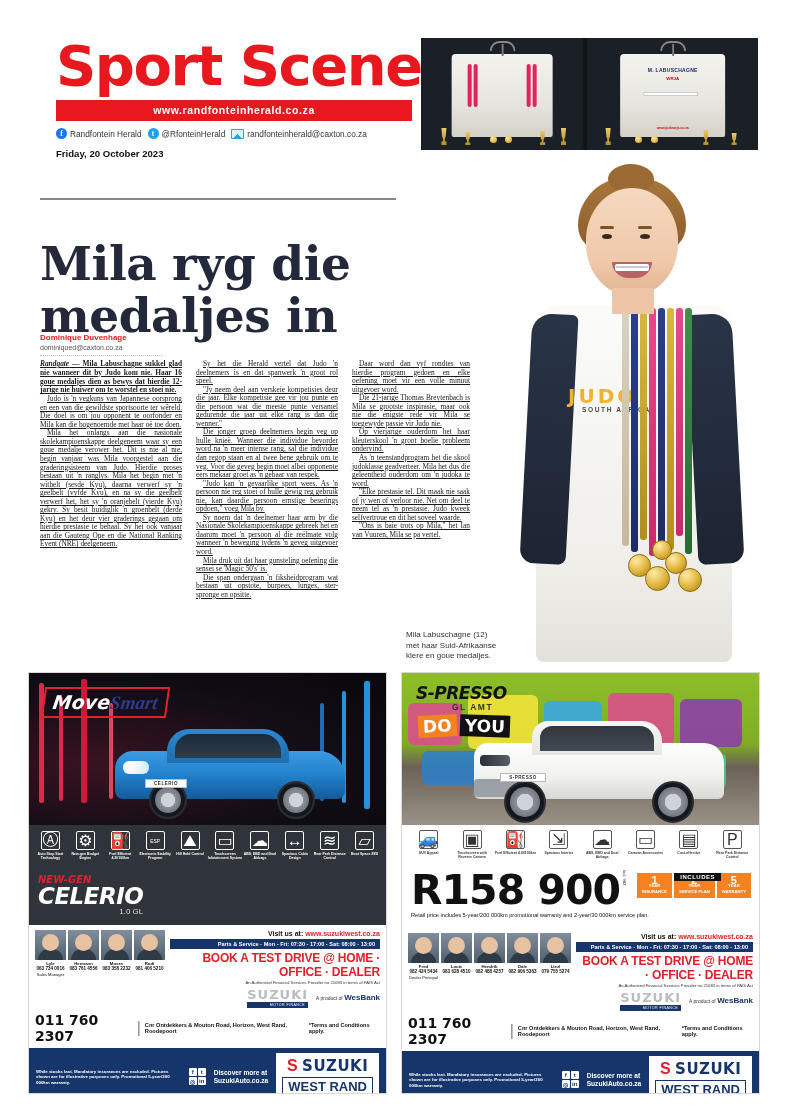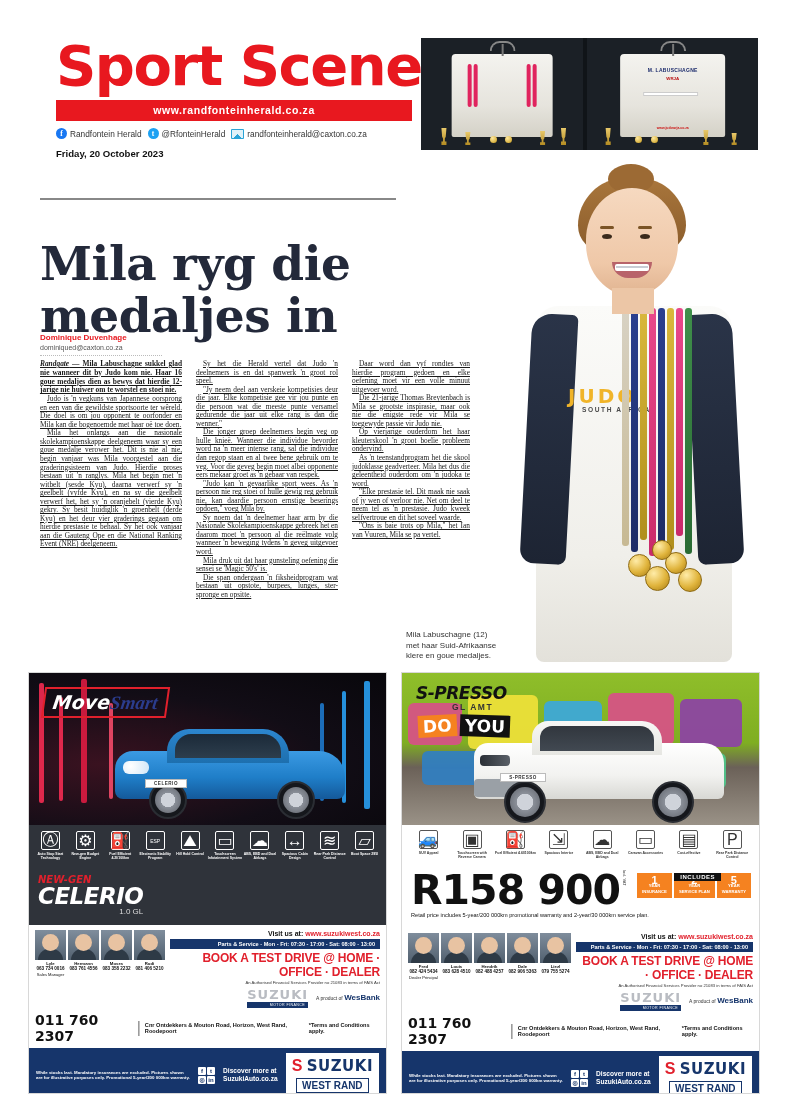--- a/index.html
+++ b/index.html
@@ -192,21 +192,21 @@
   .phonerow{display:flex;align-items:center;gap:4px;padding:0 6px 4px;}
 
   .adfoot{background:#16356b;color:#fff;display:flex;align-items:center;padding:5px 7px;gap:8px;}
   .disc{font-size:4.4px;line-height:5.6px;font-weight:bold;flex:1;}
   .socgrid{display:grid;grid-template-columns:8px 8px;gap:1px;}
   .sq{width:8px;height:8px;background:#fff;color:#16356b;font-size:6px;font-weight:bold;
       display:flex;align-items:center;justify-content:center;border-radius:1px;}
   .discover{font-size:6.6px;line-height:8px;font-weight:bold;}
   .footlogo{background:#fff;padding:4px 6px;text-align:center;}
   .fl-word{font-family:"DejaVu Sans",sans-serif;font-weight:bold;font-size:15px;color:#16356b;letter-spacing:.5px;}
-  .fl-west{border:1.4px solid #16356b;color:#16356b;font-size:10px;font-weight:bold;
+  .fl-west{border:1.4px solid #16356b;color:#16356b;font-size:13px;font-weight:bold;
      padding:1px 5px;display:inline-block;margin-top:2px;}
   .suzs{color:#e1202c;font-size:16px;font-weight:bold;}
 </style>
 </head>
 <body>
 
 <div class="page">
  <div class="paper">
 
   <div class="masthead">

